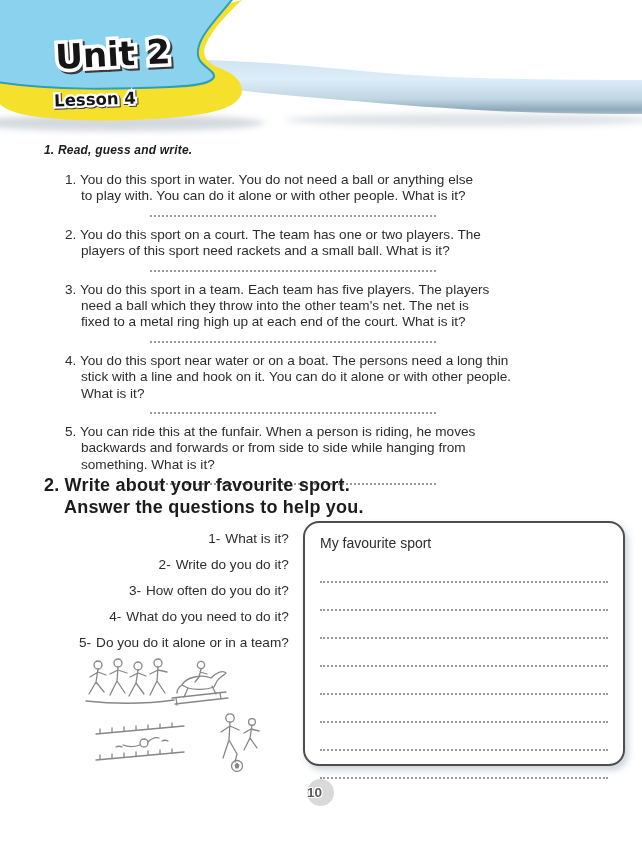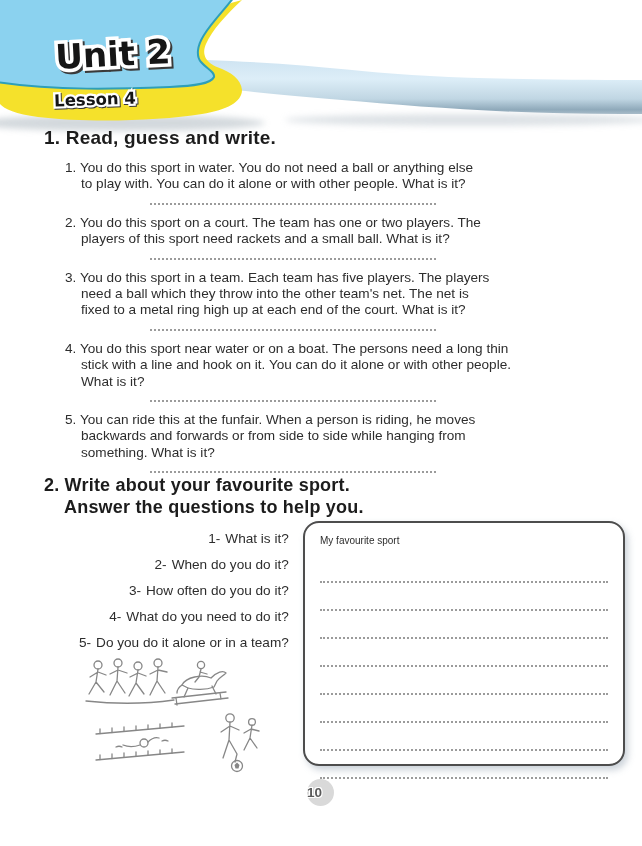--- a/index.html
+++ b/index.html
@@ -9,38 +9,38 @@
     font-family:"Liberation Sans", sans-serif;
     color:#2b2b2b;
   }
   .page{position:absolute;inset:0;}
 
   
   .header-art{position:absolute;left:0;top:0;width:642px;height:140px;}
 
   
   .section1{position:absolute;left:44px;top:129px;width:555px;}
-  .sec-head{font-size:19px;font-weight:bold;color:#1c1c1c;line-height:18px;margin:0 0 13px 0;letter-spacing:.2px;}
+  .sec-head{font-size:12px;font-weight:bold;color:#1c1c1c;line-height:18px;margin:12px 0 13px 0;letter-spacing:.2px;font-style:italic;}
   .ex-item{margin:8px 0 0 21px;width:478px;font-size:13.6px;line-height:16.4px;color:#2d2d2d;
            padding-left:16px;text-indent:-16px;}
   .ex-item .txt{white-space:pre-line;}
   .answer-line{height:0;border-bottom:2px dotted #9b9b9b;width:286px;margin:10px 0 10px 106px;}
 
   
   .section2-head{position:absolute;left:44px;top:474px;font-size:18px;font-weight:bold;color:#1c1c1c;line-height:22px;letter-spacing:.2px;}
   .section2-head .l2{padding-left:20px;}
 
   .question-list{position:absolute;left:79px;top:530px;list-style:none;margin:0;padding:0;text-align:right;}
   .question-list li{font-size:13.6px;color:#2d2d2d;height:26px;line-height:18px;}
   .question-list .num{margin-right:5px;}
 
   .sport-box{position:absolute;left:303px;top:521px;width:322px;height:245px;
              box-sizing:border-box;border:2px solid #4d4d4d;border-radius:16px;background:#fff;
              padding:12px 15px 0 15px;box-shadow:3px 4px 7px rgba(140,155,170,.45);}
-  .sport-box-title{font-size:10px;color:#2d2d2d;height:20px;}
+  .sport-box-title{font-size:14px;color:#2d2d2d;height:20px;}
   .box-line{height:26px;border-bottom:2px dotted #9b9b9b;}
 
   
   .illus{position:absolute;}
   .illus svg{display:block;}
   #illus-runners{left:84px;top:656px;}
   #illus-horse{left:168px;top:658px;}
   #illus-pool{left:92px;top:720px;}
   #illus-football{left:210px;top:710px;}
 
@@ -130,21 +130,21 @@
     <div class="answer-line"></div>
   </div>
 
   <div class="section2-head">
     <div>2. Write about your favourite sport.</div>
     <div class="l2">Answer the questions to help you.</div>
   </div>
 
   <ul class="question-list">
     <li><span class="num">1-</span><span>What is it?</span></li>
-    <li><span class="num">2-</span><span>When do you do it?</span></li>
+    <li><span class="num">2-</span><span>Write do you do it?</span></li>
     <li><span class="num">3-</span><span>How often do you do it?</span></li>
     <li><span class="num">4-</span><span>What do you need to do it?</span></li>
     <li><span class="num">5-</span><span>Do you do it alone or in a team?</span></li>
   </ul>
 
   <div class="sport-box">
     <div class="sport-box-title">My favourite sport</div>
     <div class="box-line"></div>
     <div class="box-line"></div>
     <div class="box-line"></div>

